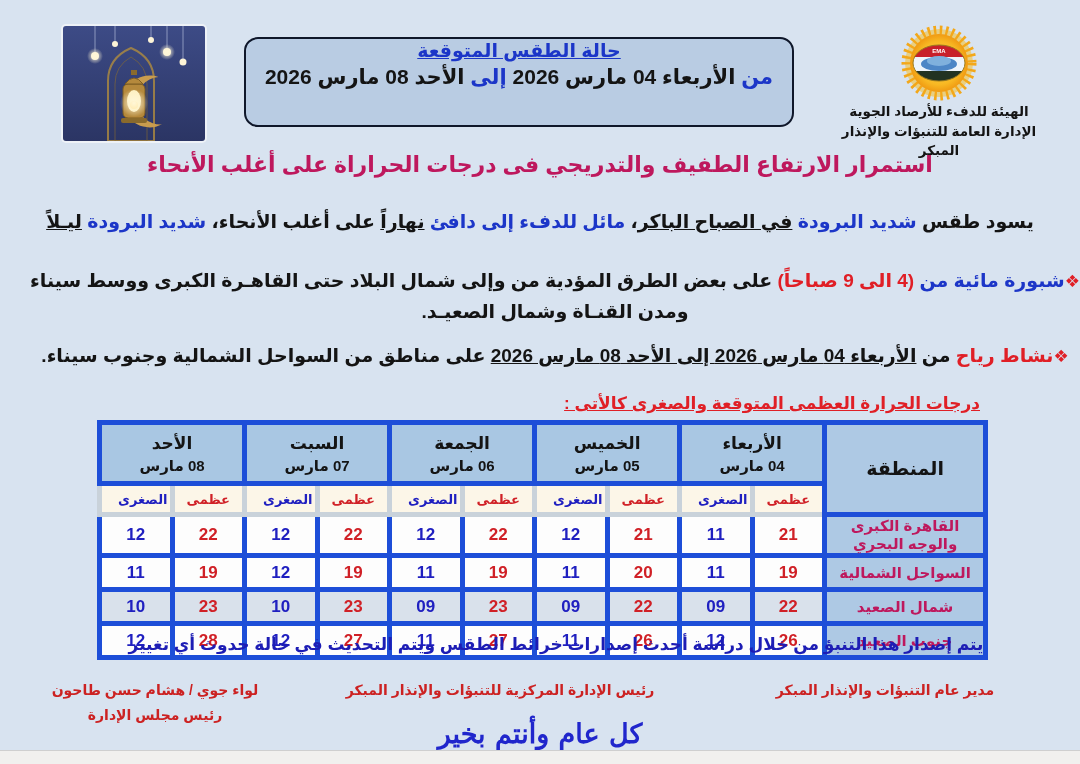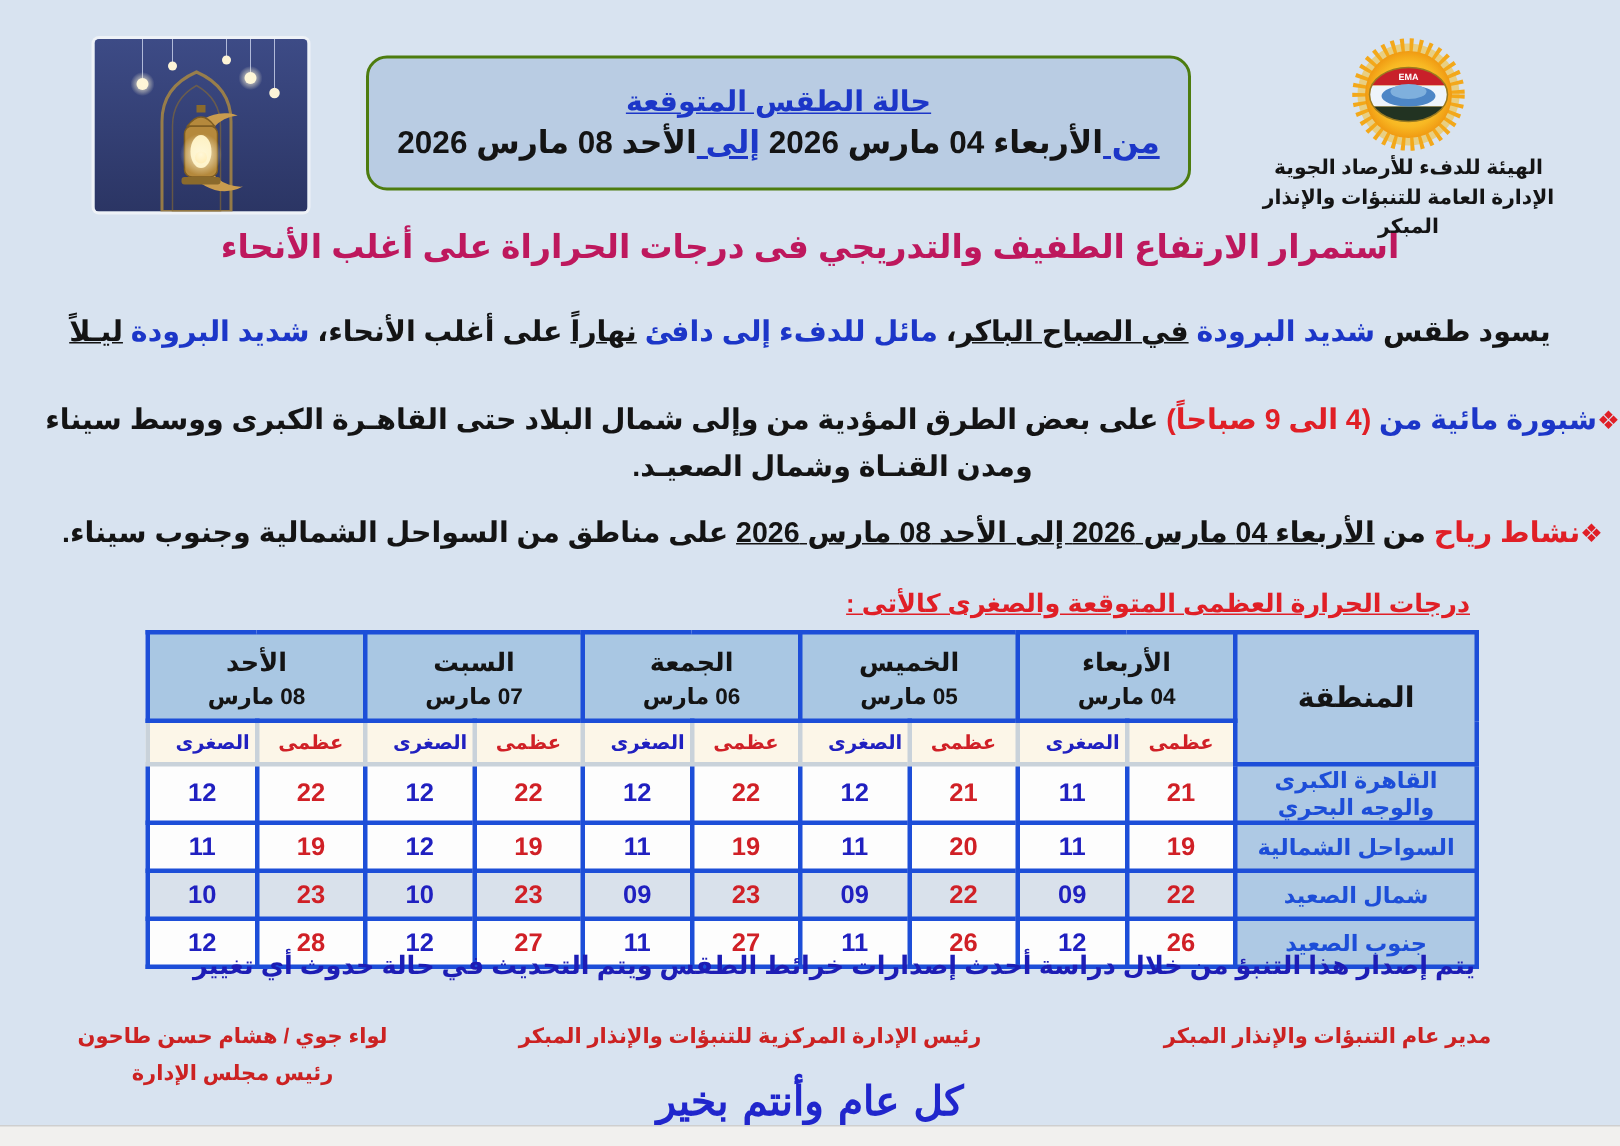--- a/index.html
+++ b/index.html
@@ -8,26 +8,26 @@
     background:#d8e3f0;
     font-family:"Liberation Sans","DejaVu Sans",sans-serif;
     direction:rtl;
   }
   
   .deco{position:absolute;left:63px;top:26px;width:142px;height:115px;border-radius:3px;
         box-shadow:0 0 0 2px #eef2f7;}
   
   .header-box{
     position:absolute;left:244px;top:37px;width:546px;height:86px;
-    background:#b9cce3;border:2px solid #4d7c0f;border-radius:14px;
-    display:flex;flex-direction:column;justify-content:center;align-items:center;gap:3px;
+    background:#b9cce3;border:2px solid #0f172a;border-radius:14px;
+    display:flex;flex-direction:column;justify-content:flex-start;align-items:center;gap:3px;
   }
   .hb-title{color:#1c36c8;font-weight:bold;font-size:19px;text-decoration:underline;}
   .hb-date{color:#141414;font-weight:bold;font-size:21px;}
-  .hb-date .blue{color:#1c36c8;text-decoration:underline;}
+  .hb-date .blue{color:#1c36c8;}
   
   .logo-block{position:absolute;left:830px;top:24px;width:218px;text-align:center;}
   .logo-block .sun{display:block;margin:0 auto;}
   .auth-line{color:#141414;font-weight:bold;font-size:13.5px;line-height:1.45;}
   
   .headline{
     position:absolute;top:152px;left:0;width:100%;text-align:center;
     color:#be185d;font-weight:bold;font-size:22px;padding:0 90px;box-sizing:border-box;
   }
   
@@ -44,34 +44,34 @@
   .table-title{
     position:absolute;top:393px;right:100px;
     color:#e01f26;font-weight:bold;font-size:17px;text-decoration:underline;
   }
   table.weather{
     position:absolute;top:420px;left:97px;width:886px;
     border-collapse:collapse;table-layout:fixed;
     border:1px solid #6f8193;background:#fdfdfd;
   }
   table.weather th,table.weather td{
-    border:3px solid #1d4ed8;text-align:center;vertical-align:middle;padding:0;
+    border:5px solid #1d4ed8;text-align:center;vertical-align:middle;padding:0;
   }
   th.region-head,td.region-cell{background:#aec9e4;}
   th.region-head{font-size:19px;font-weight:bold;color:#141414;}
   th.day-cell{background:#a9c7e3;border-color:#e6edf5;height:56px;}
   th.day-cell .dname{font-size:17px;font-weight:bold;color:#141414;line-height:1.5;}
   th.day-cell .ddate{font-size:15px;font-weight:bold;color:#141414;}
   tr.subhead th{height:26px;background:#fcf6e8;font-size:13px;font-weight:bold;border-color:#c9d2da;}
   tr.subhead th.max-h{color:#d02026;}
   tr.subhead th.min-h{color:#2020c0;padding-left:14px;}
   tbody td{height:29px;font-size:17px;font-weight:bold;}
   td.max-v{color:#d02026;}
   td.min-v{color:#2020c0;}
-  td.region-cell{font-size:15px;font-weight:bold;color:#1d4ed8;}
+  td.region-cell{font-size:15px;font-weight:bold;color:#be185d;}
   tbody tr.alt td{background:#d9e1eb;}
   tbody tr.alt td.region-cell{background:#aec9e4;}
   
   .note{position:absolute;top:634px;left:16px;width:100%;text-align:center;
         color:#1d1db5;font-weight:bold;font-size:17px;}
   .signatures{position:absolute;top:678px;left:0;width:100%;box-sizing:border-box;
               padding:0 30px;display:flex;justify-content:space-between;}
   .sig{text-align:center;color:#cc2222;font-weight:bold;font-size:14px;line-height:1.8;}
   .sig-r{flex-basis:330px;}
   .sig-c{flex-basis:420px;}

